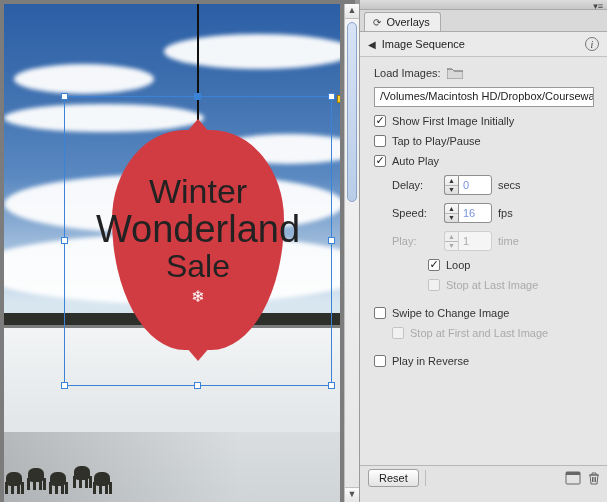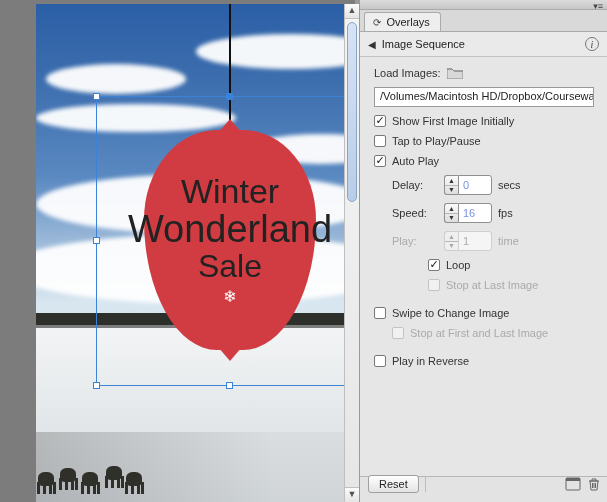--- a/index.html
+++ b/index.html
@@ -1,20 +1,20 @@
 <!DOCTYPE html>
 <html><head>
 <meta charset="utf-8">
 <style>
   * { box-sizing: border-box; margin: 0; padding: 0; font-family: "Lucida Grande", "Helvetica Neue", Arial, sans-serif; font-size: 11px; color: #222; }
   body { background: #999; width: 607px; height: 502px; overflow: hidden; position: relative; }
 
   
   .canvas-wrap { position: absolute; left: 0; top: 0; width: 355px; height: 502px; background: #7c7c7c; padding: 4px 0 0 4px; }
-  .canvas { position: absolute; left: 4px; top: 4px; width: 336px; height: 498px; overflow: hidden; margin-left: 32px; }
+  .canvas { position: absolute; left: 4px; top: 4px; width: 336px; height: 498px; overflow: hidden; }
 
   
   .sky { position: absolute; inset: 0; height: 63%; background: linear-gradient(to bottom,#2b5fa6 0%,#3d6eae 25%,#5a89c1 55%,#d8e6f0 95%); }
   .cloud { position:absolute; background:#fff; opacity:.95; border-radius:50%; filter:blur(2px);}
   .c1{left:10px;top:60px;width:140px;height:30px}
   .c2{left:0;top:100px;width:200px;height:28px}
   .c3{left:160px;top:30px;width:190px;height:35px}
   .c4{left:0;top:170px;width:340px;height:60px;}
   .c5{left:210px;top:130px;width:150px;height:30px}
   .c6{left:-30px;top:230px;width:400px;height:70px;}
@@ -91,21 +91,21 @@
   .spin .btns{display:flex;flex-direction:column;width:14px;border:1px solid #8f8f8f;border-right:none;border-radius:3px 0 0 3px;overflow:hidden;background:linear-gradient(#fafafa,#dedede)}
   .spin .btns span{flex:1;display:flex;align-items:center;justify-content:center;font-size:7px;color:#333;line-height:1}
   .spin .btns span:first-child{border-bottom:1px solid #b8b8b8}
   .spin input{width:34px;border:1px solid #8f8f8f;border-radius:0 3px 3px 0;background:#fff;font-size:11px;color:#7a93e0;text-align:left;padding:0 4px;outline:none}
   .spin.dis .btns{border-color:#cfcfcf;background:#efefef}
   .spin.dis .btns span{color:#c0c0c0}
   .spin.dis input{border-color:#cfcfcf;background:#f5f5f5;color:#c0c0c0}
   .unit{font-size:11px;color:#333}
   .unit.dis{color:#b0b0b0}
 
-  .footer{height:26px;border-top:1px solid #b7b7b7;background:#e3e3e3;display:flex;align-items:center;padding:0 6px 12px 8px;gap:6px}
+  .footer{height:37px;border-top:1px solid #b7b7b7;background:#e3e3e3;display:flex;align-items:center;padding:0 6px 12px 8px;gap:6px}
   .divider{flex:1}
   .footer .btn{font-size:11px;height:18px;padding:1px 10px;border:1px solid #a0a0a0;border-radius:3px;background:linear-gradient(#ffffff,#e3e3e3);cursor:default}
   .footer .sepline{width:1px;height:16px;background:#bcbcbc}
   .footer .preview svg, .footer .trash svg{display:block}
   .footer .preview{margin-left:auto}
 </style>
 </head>
 <body>
 
 <div class="canvas-wrap">

